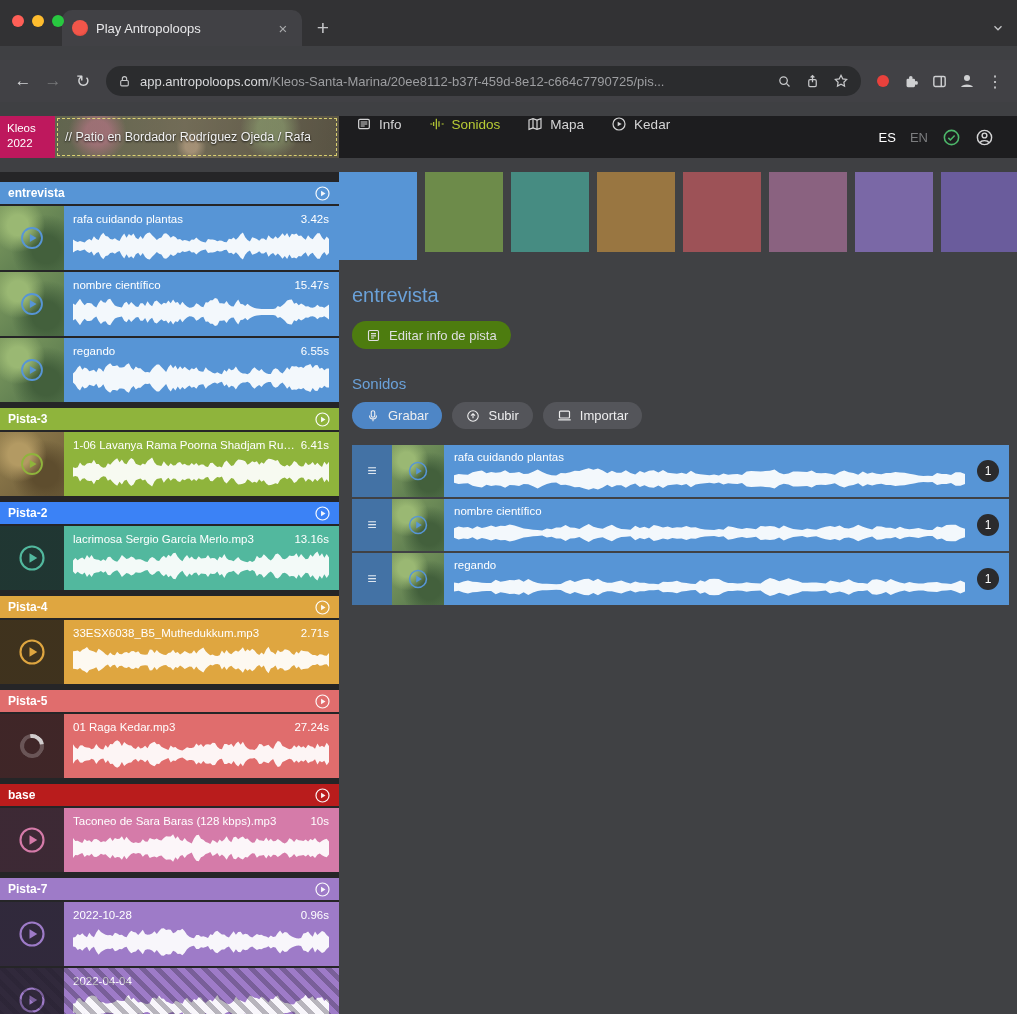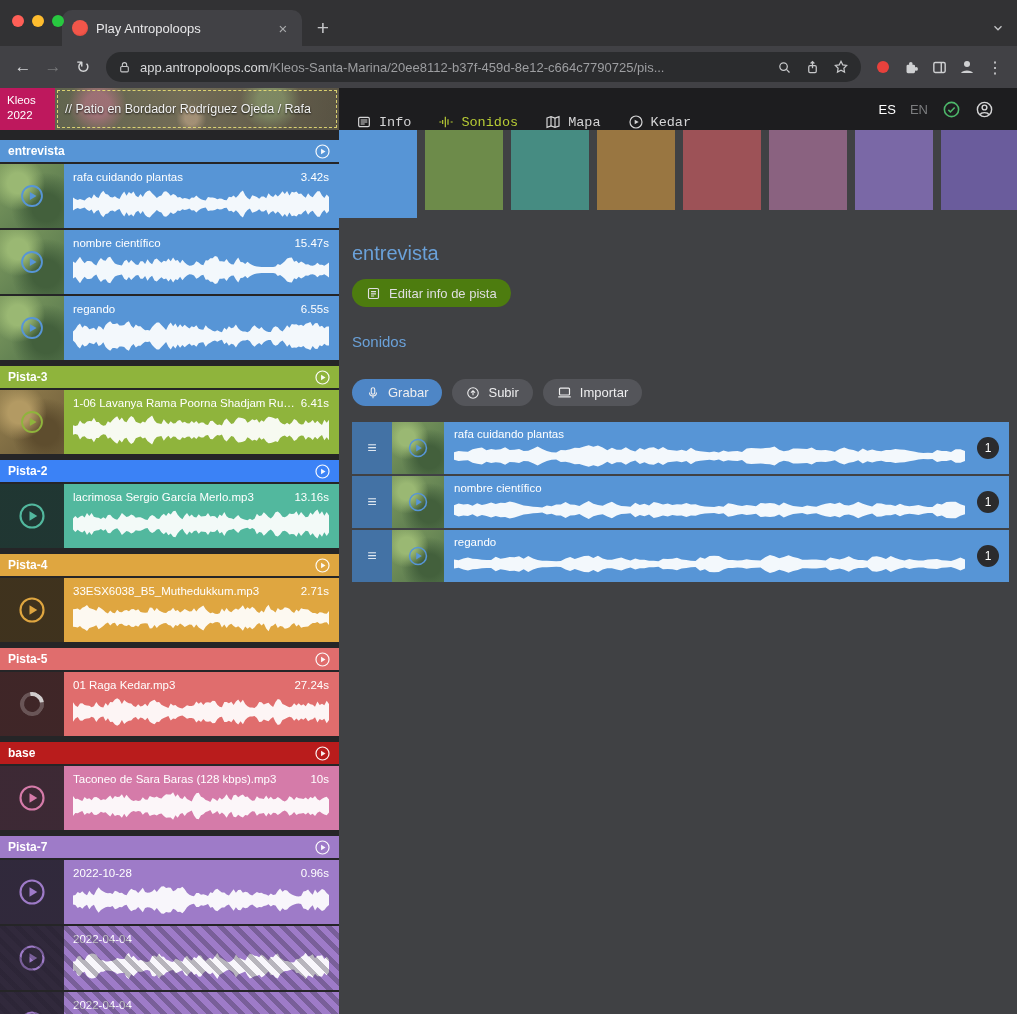--- a/index.html
+++ b/index.html
@@ -1,18 +1,18 @@
 <!DOCTYPE html>
 <html><head>
 <meta charset="utf-8">
 <style>
   * { box-sizing: border-box; margin: 0; padding: 0; }
   html,body { width:1017px; height:1014px; overflow:hidden; background:#3f4043;
     font-family:"Liberation Sans", sans-serif; }
-  .screen { width:1017px; height:1014px; display:flex; flex-direction:column; }
+  .screen { width:1017px; height:1014px; display:flex; flex-direction:column;gap:14px; }
 
   
   .tabstrip { height:46px; background:#323234; display:flex; align-items:flex-end; position:relative; flex:none; }
   .traffic { position:absolute; left:12px; top:15px; display:flex; gap:8px; }
   .light { width:12px; height:12px; border-radius:50%; }
   .light.r{background:#ff5f57}.light.y{background:#febc2e}.light.g{background:#28c840}
   .tab { margin-left:62px; width:240px; height:36px; background:#414145; border-radius:10px 10px 0 0;
     display:flex; align-items:center; padding:0 10px; gap:8px; }
   .favicon { width:16px; height:16px; border-radius:50%; flex:none;
     background:radial-gradient(circle at 45% 40%, #f2564a 0 55%, #d03a2f 100%); }
@@ -42,21 +42,21 @@
   .header-thumb { width:284px; position:relative; flex:none;
     background:
       radial-gradient(circle at 15% 40%, rgba(201,120,146,.55) 0 5%, rgba(0,0,0,0) 12%),
       radial-gradient(circle at 48% 72%, rgba(214,182,150,.5) 0 4%, rgba(0,0,0,0) 10%),
       radial-gradient(circle at 76% 30%, rgba(147,170,118,.55) 0 6%, rgba(0,0,0,0) 14%),
       linear-gradient(rgba(0,0,0,.30), rgba(0,0,0,.30)),
       linear-gradient(100deg, #8a9070, #a39a7c 45%, #7e7660); }
   .header-thumb .dash { position:absolute; inset:2px; border:1px dashed rgba(240,230,120,.85); pointer-events:none; }
   .breadcrumb { position:absolute; left:10px; top:50%; transform:translateY(-50%); color:#f2f2f2;
     font-size:12.5px; white-space:nowrap; text-shadow:0 1px 2px rgba(0,0,0,.85); z-index:2; }
-  .appnav { display:flex; align-items:flex-end; gap:27px; margin-left:17px;font-family:Liberation Mono, monospace; }
+  .appnav { display:flex; align-items:flex-start; gap:27px; margin-left:17px; }
   .apptab { display:flex; align-items:center; gap:7px; color:#d5d5d6; font-size:13.5px; cursor:default; }
   .apptab.active { color:#b8cc35; }
   .appheader-right { margin-left:auto; display:flex; align-items:center; gap:14px; padding-right:23px; }
   .lang-primary { color:#fff; font-size:13px; }
   .lang-secondary { color:#7c7d7f; font-size:13px; }
 
   
   .appbody { flex:1; display:flex; min-height:0; }
   .sidebar { width:339px; background:#252527; padding-top:10px; overflow:hidden; flex:none; }
   .track-group { margin-bottom:6px; }
@@ -86,21 +86,21 @@
 
   .main { flex:1; min-width:0; display:flex; flex-direction:column; background:#404144; }
   .swatches { display:flex; gap:8px; align-items:flex-start; height:88px; flex:none; overflow:hidden; }
   .swatch { width:78px; height:80px; flex:none; }
   .swatch.selected { height:88px; }
   .panel { padding:24px 8px 0 13px; }
   .main-title { color:#6aa1d9; font-size:20px; font-weight:normal; }
   .edit-btn { margin-top:14px; display:inline-flex; align-items:center; gap:8px; background:#4d7c0f;
     border:none; color:#dfdfe0; font-size:13px; height:28px; padding:0 14px; border-radius:15px; cursor:default; }
   .section-label { margin-top:26px; color:#6aa1d9; font-size:15px; }
-  .actions { margin-top:29px; display:flex; gap:10px; }
+  .actions { margin-top:10px; display:flex; gap:10px; }
   .action-btn { display:inline-flex; align-items:center; gap:8px; height:27px; padding:0 14px; border-radius:14px;
     font-size:13px; color:#eeeeef; background:#54555a; border:none; cursor:default; }
   .action-btn.primary { background:#4e86c6; }
   .sound-list { margin-top:16px; }
   .m-row { height:52px; display:flex; margin-bottom:2px; position:relative; }
   .m-handle { width:40px; background:rgba(25,40,62,.32); display:flex; align-items:center; justify-content:center;
     color:#dfe7f0; font-size:16px; flex:none; }
   .m-thumb { width:52px; height:52px; flex:none; display:flex; align-items:center; justify-content:center; }
   .m-body { flex:1; min-width:0; padding:6px 44px 0 10px; }
   .m-title { color:#fff; font-size:11.5px; white-space:nowrap; overflow:hidden; }

